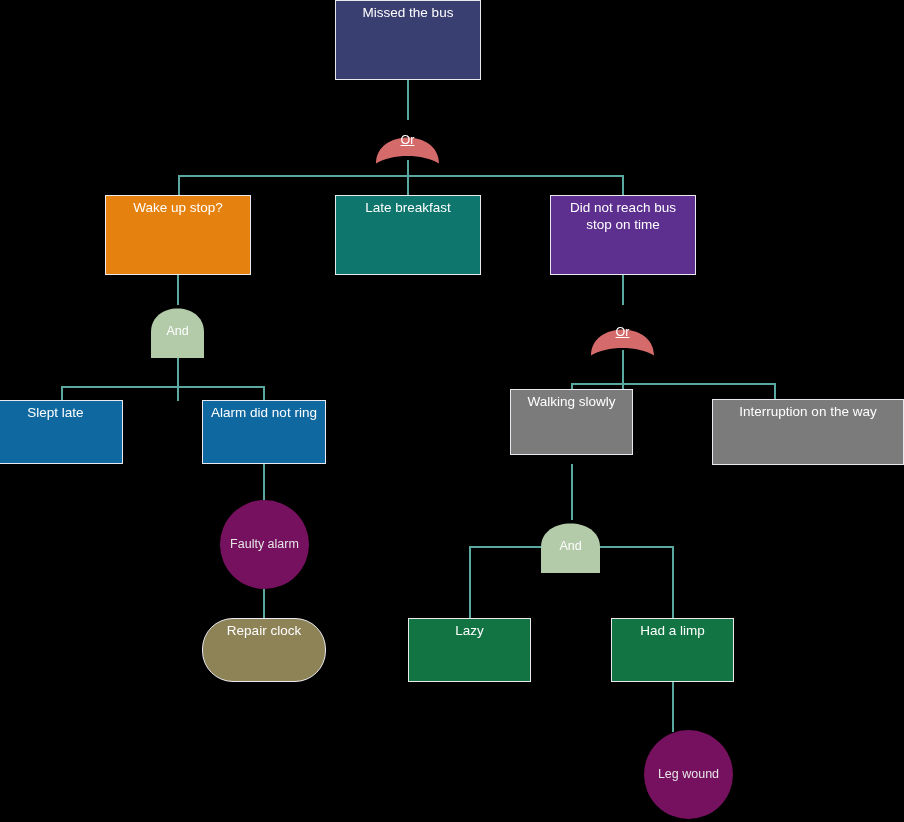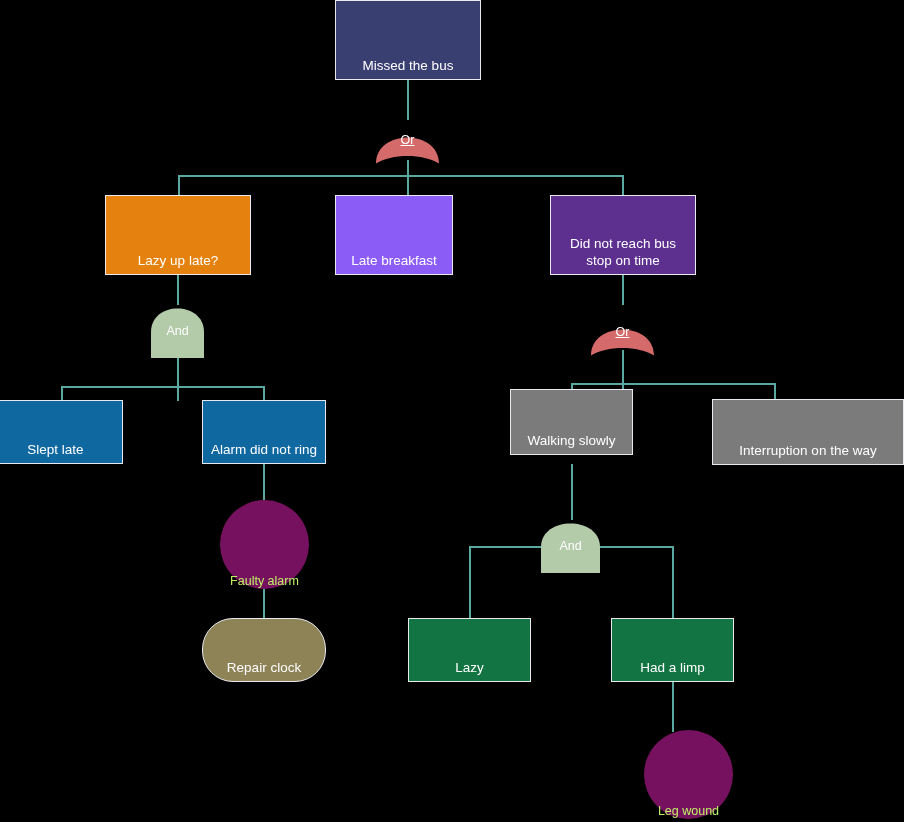--- a/index.html
+++ b/index.html
@@ -23,40 +23,40 @@
   }
   .edge-v { width: 2px; }
   .edge-h { height: 2px; }
 
   
   .node-box {
     position: absolute;
     box-sizing: border-box;
     border: 1px solid #e9e9ef;
     display: flex;
-    align-items: flex-end;
+    align-items: flex-start;
     justify-content: center;
     text-align: center;
     color: #ffffff;
     font-size: 13.5px;
     line-height: 1.25;
     padding: 4px 8px;
     z-index: 3;
   }
 
   
   .node-circle {
     position: absolute;
     box-sizing: border-box;
     border-radius: 50%;
     display: flex;
-    align-items: flex-end;
+    align-items: center;
     justify-content: center;
     text-align: center;
-    color: #bef264;
+    color: #e5e5e5;
     font-size: 12.5px;
     line-height: 1.2;
     z-index: 3;
   }
 
   
   .gate {
     position: absolute;
     display: flex;
     align-items: center;
@@ -102,23 +102,23 @@
     <div class="edge edge-v" style="background: rgb(90, 169, 160); left: 571px; top: 464px; height: 56px;"></div>
     <div class="edge edge-v" style="background: rgb(90, 169, 160); left: 571px; top: 545px; height: 2px;"></div>
     <div class="edge edge-h" style="background: rgb(90, 169, 160); left: 469px; top: 546px; width: 204px;"></div>
     <div class="edge edge-v" style="background: rgb(90, 169, 160); left: 469px; top: 546px; height: 73px;"></div>
     <div class="edge edge-v" style="background: rgb(90, 169, 160); left: 672px; top: 546px; height: 73px;"></div>
     <div class="edge edge-v" style="background: rgb(90, 169, 160); left: 672px; top: 682px; height: 50px;"></div>
     <div class="node-box" style="left: 335px; top: 0px; width: 146px; height: 80px; background: rgb(58, 63, 114); border-color: rgb(233, 233, 239);">
       <span>Missed the bus</span>
     </div>
     <div class="node-box" style="left: 105px; top: 195px; width: 146px; height: 80px; background: rgb(229, 130, 15); border-color: rgb(233, 233, 239);">
-      <span>Lazy up late?</span>
+      <span>Wake up stop?</span>
     </div>
-    <div class="node-box" style="left: 335px; top: 195px; width: 118px; height: 80px; background: #8b5cf6; border-color: rgb(233, 233, 239);">
+    <div class="node-box" style="left: 335px; top: 195px; width: 146px; height: 80px; background: #0f766e; border-color: rgb(233, 233, 239);">
       <span>Late breakfast</span>
     </div>
     <div class="node-box" style="left: 550px; top: 195px; width: 146px; height: 80px; background: rgb(93, 48, 144); border-color: rgb(233, 233, 239);">
       <span>Did not reach bus stop on time</span>
     </div>
     <div class="node-box" style="left: -12px; top: 400px; width: 135px; height: 64px; background: rgb(16, 104, 160); border-color: rgb(233, 233, 239);">
       <span>Slept late</span>
     </div>
     <div class="node-box" style="left: 202px; top: 400px; width: 124px; height: 64px; background: rgb(16, 104, 160); border-color: rgb(233, 233, 239);">
       <span>Alarm did not ring</span>

